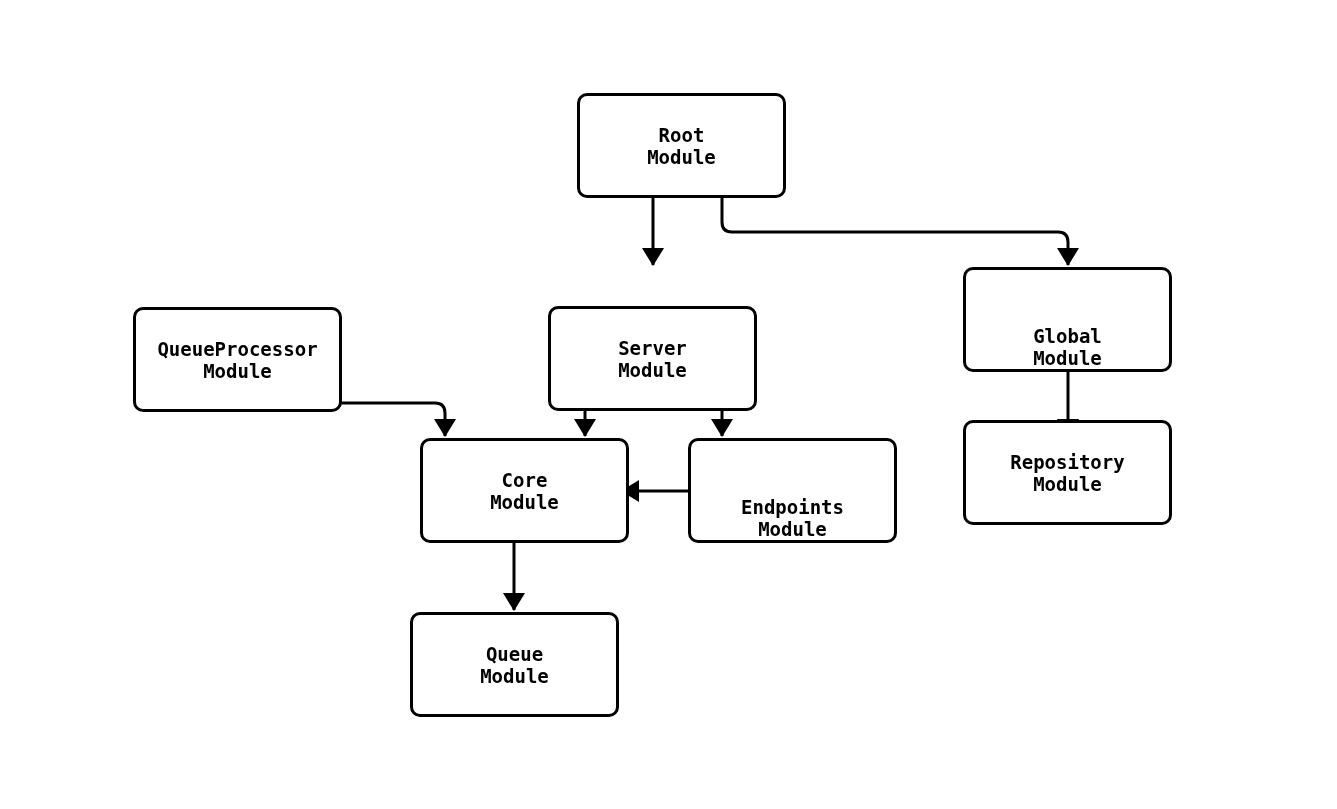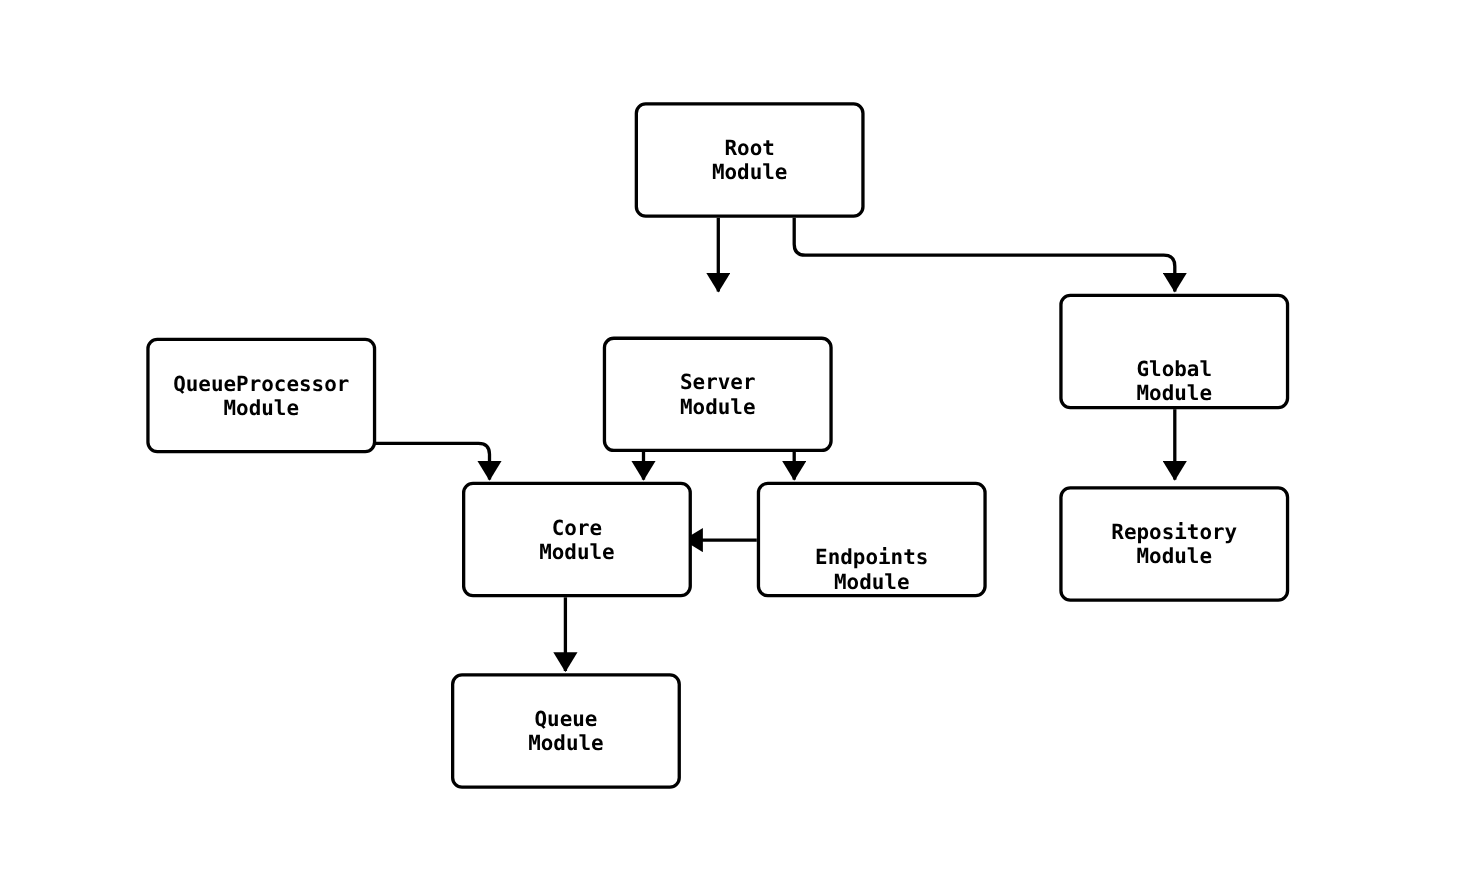--- a/index.html
+++ b/index.html
@@ -39,21 +39,21 @@
     line-height: 22px;
     color: #000000;
     text-align: center;
   }
   .node-root        { left: 577px; top: 93px;  }
   .node-queueproc   { left: 133px; top: 267px; margin-top: 40px; }
   .node-server      { left: 548px; top: 267px; margin-top: 39px; }
   .node-global      { left: 963px; top: 267px; justify-content: flex-end; }
   .node-core        { left: 420px; top: 438px; }
   .node-endpoints   { left: 688px; top: 438px; justify-content: flex-end; }
-  .node-repository  { left: 963px; top: 442px; }
+  .node-repository  { left: 963px; top: 420px; }
   .node-queue       { left: 410px; top: 612px; }
 </style>
 </head>
 <body>
 
 <div class="canvas">
 
   <svg class="edges" viewBox="0 0 1337 809" xmlns="http://www.w3.org/2000/svg">
     <defs>
       <marker id="arrowhead" markerUnits="userSpaceOnUse" markerWidth="18" markerHeight="22" refX="17" refY="11" orient="auto">

